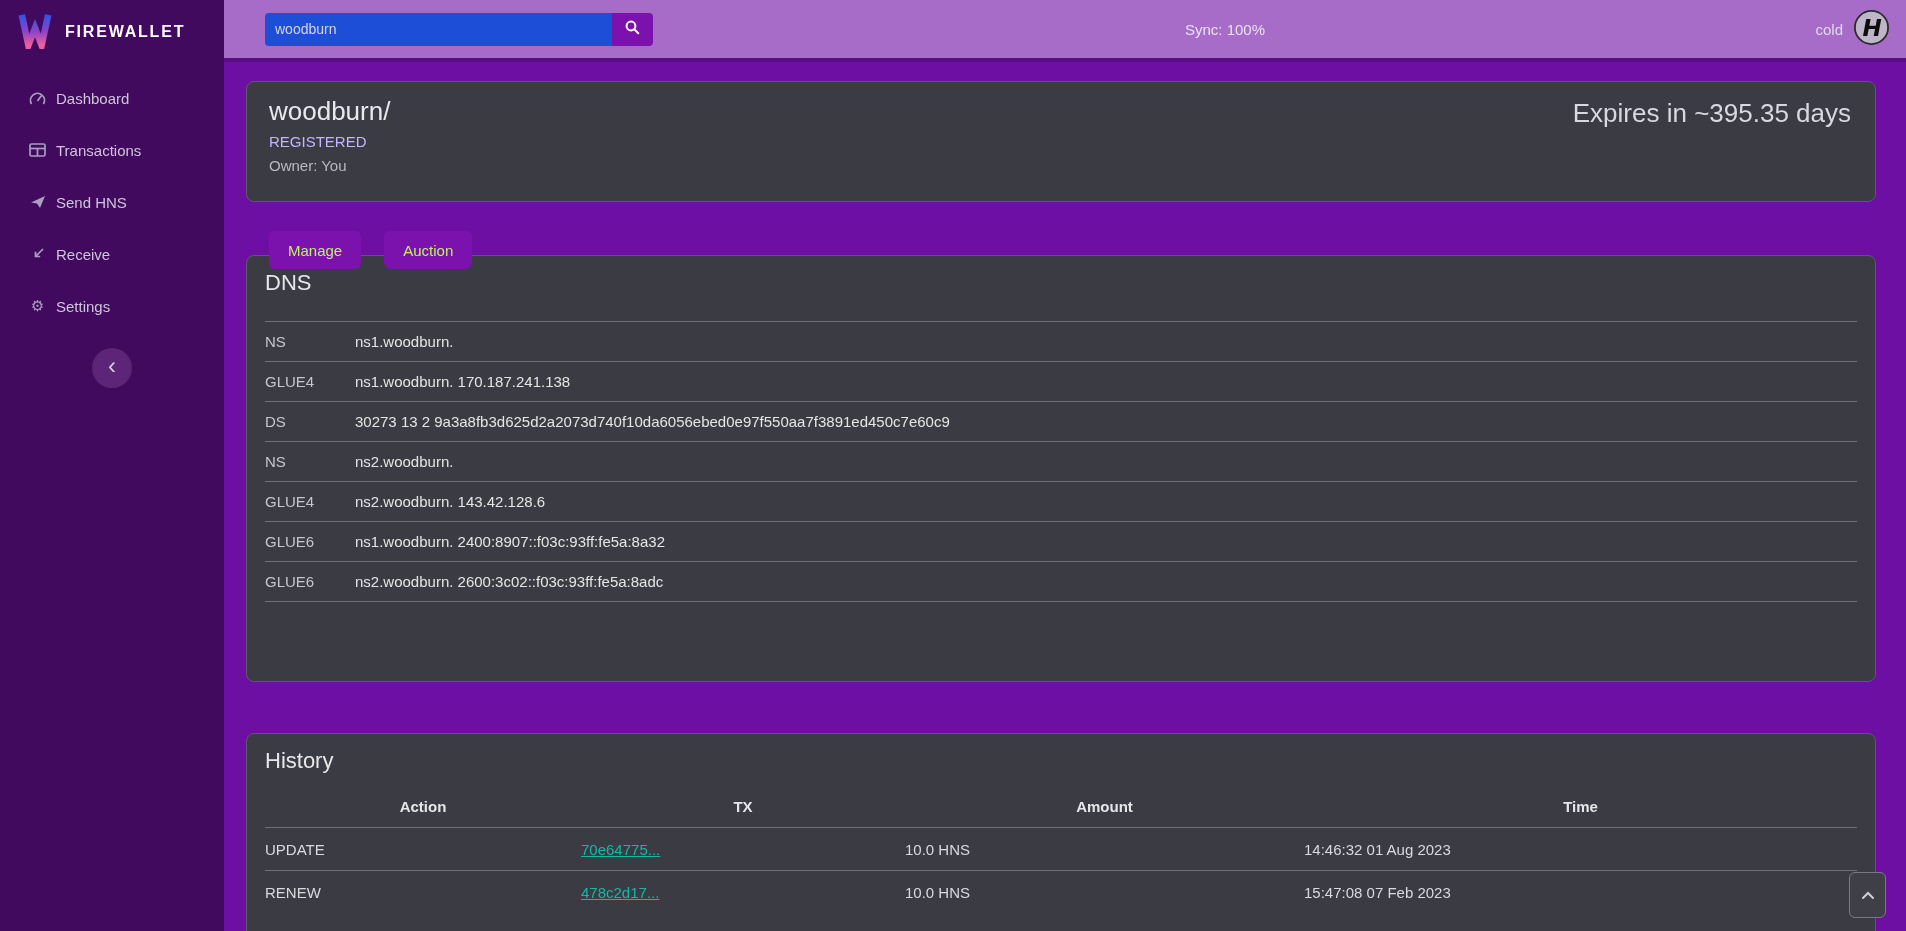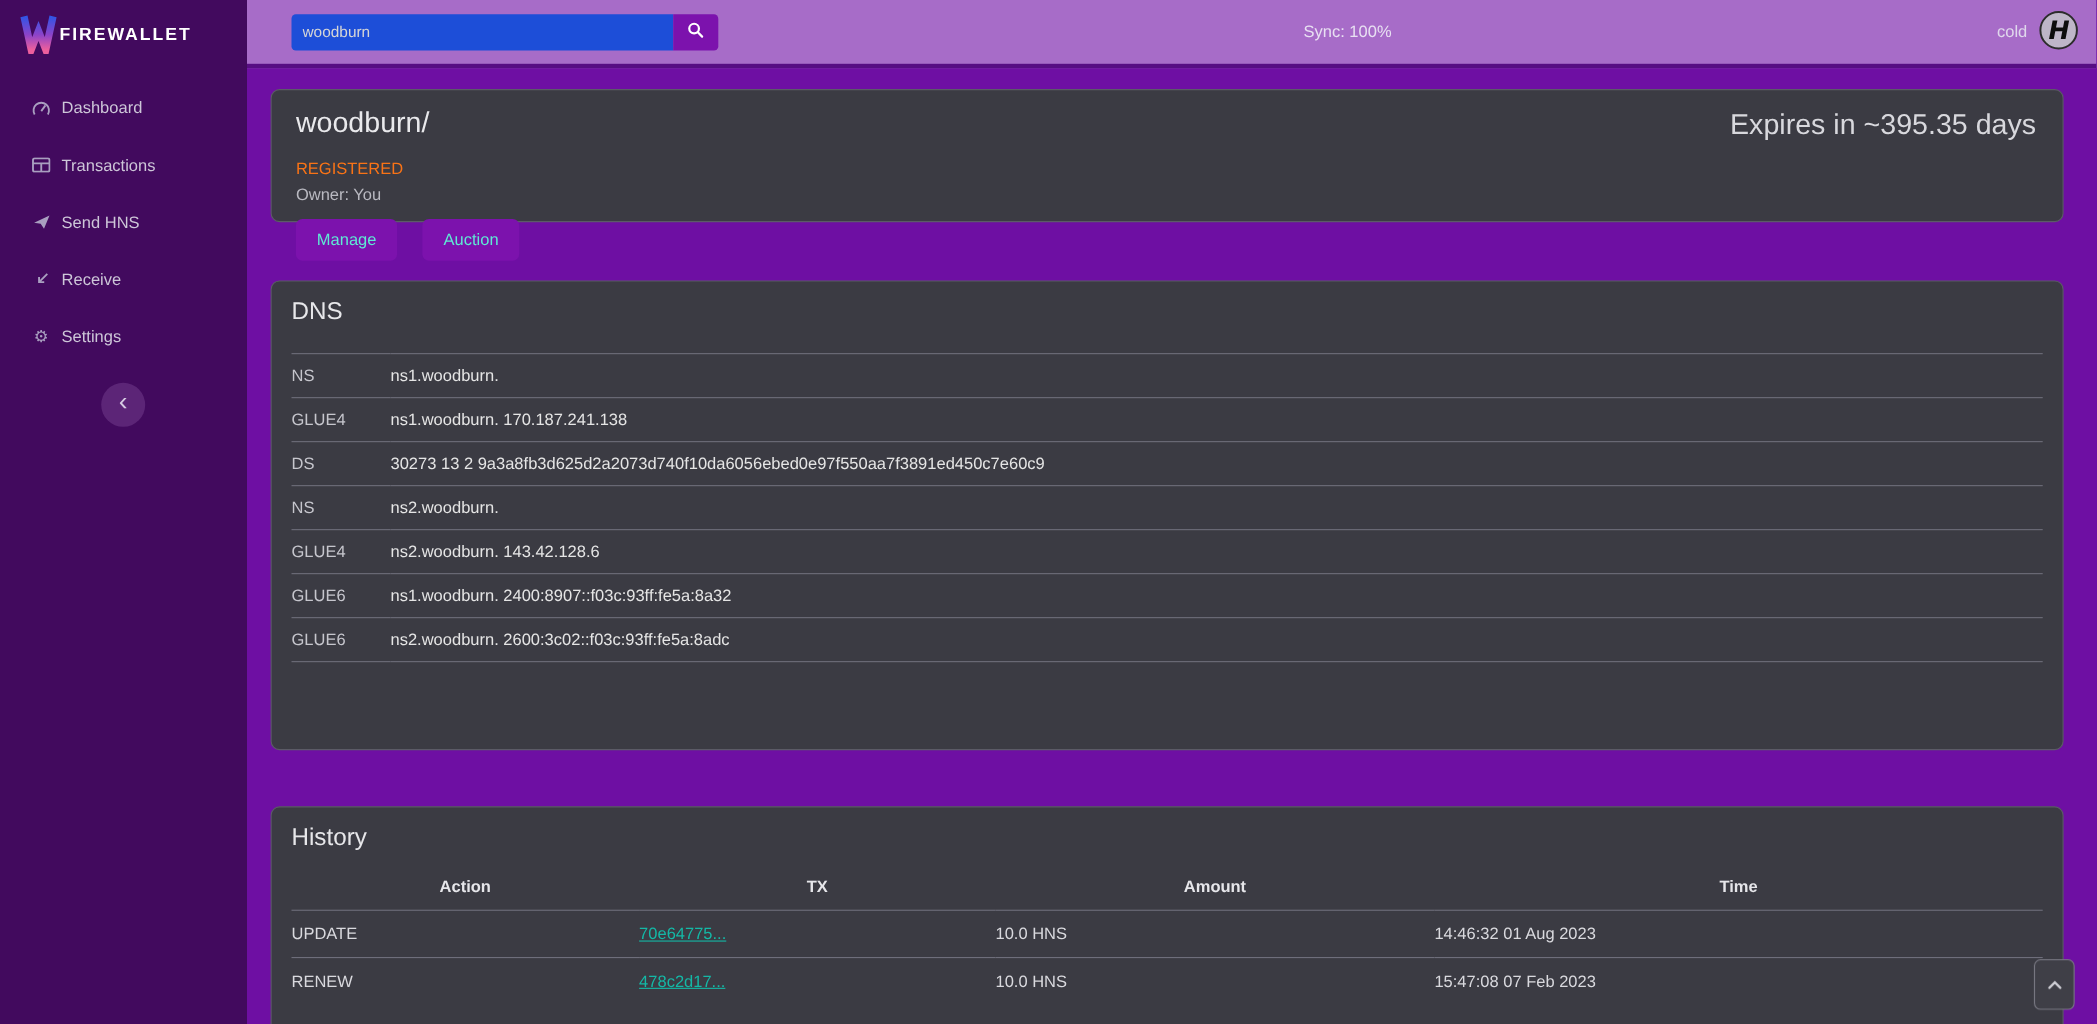--- a/index.html
+++ b/index.html
@@ -9,21 +9,21 @@
     width:1906px; height:931px; overflow:hidden; position:relative;
     background:#6e0fa3;
     font-family:"Liberation Sans", sans-serif;
   }
 
   
   .sidebar {
     position:fixed; left:0; top:0; width:224px; height:931px;
     background:#420a5e; z-index:20;
   }
-  .brand { display:flex; align-items:center; gap:2px; padding:12px 0 0 18px; height:52px; }
+  .brand { display:flex; align-items:center; gap:13px; padding:12px 0 0 18px; height:52px; }
   .brand-title { color:#ffffff; font-size:16px; font-weight:bold; letter-spacing:1.8px; }
   .nav { list-style:none; margin:20px 0 0 0; padding:0; }
   .nav li {
     display:flex; align-items:center; gap:9px; height:52px; padding-left:28px;
     color:#cdc6d8; font-size:15px; cursor:pointer;
   }
   .nav .nicon { width:19px; display:flex; justify-content:center; align-items:center; color:#a99fc0; font-size:15px; }
   .collapse-btn {
     position:absolute; left:92px; top:348px; width:40px; height:40px; border-radius:50%;
     background:#5c2577; border:none; color:#d6cbe2; font-size:24px; cursor:pointer;
@@ -48,26 +48,26 @@
   .walletinfo { margin-left:auto; margin-right:16px; display:flex; align-items:center; gap:10px; color:#e0d8ec; font-size:15px; }
 
   
   .content { margin-left:224px; padding:19px 30px 0 22px; }
   .card {
     background:#3b3b43; border:1px solid #5b5b66; border-radius:8px; color:#d6d6db;
     width:100%;
   }
   .domain-card { height:121px; position:relative; padding:14px 22px; }
   .domain-name { margin:0; font-size:26px; font-weight:400; color:#e9e9ec; }
-  .status { margin-top:18px; font-size:15px; color:#f97316; }
+  .status { margin-top:6px; font-size:15px; color:#c4b5fd; }
   .owner { margin-top:7px; font-size:15px; color:#b9b9c1; }
   .btnrow { margin-top:13px; display:flex; gap:23px; }
   .btn {
-    background:#7c12ad; color:#5eead4; border:none; border-radius:6px; font-size:15px;
-    height:38px; padding:0 19px; cursor:pointer; font-family:inherit;
+    background:#7c12ad; color:#bef264; border:none; border-radius:6px; font-size:15px;
+    height:38px; padding:0 19px; cursor:pointer; font-family:inherit;margin-top:44px;
   }
   .expires { position:absolute; top:16px; right:24px; font-size:26px; color:#d8d8dd; }
 
   .dns-card { margin-top:53px; height:427px; padding:14px 18px; }
   .card-title { margin:0; font-size:22px; font-weight:400; color:#e7e7ea; }
   .dns-table { width:100%; border-collapse:collapse; margin-top:25px; font-size:15px; }
   .dns-table td { height:40px; border-top:1px solid #6e6e7b; padding:0; }
   .dns-table tr:last-child td { border-bottom:1px solid #6e6e7b; }
   .dns-table td.rtype { width:90px; color:#c6c6cd; }
   .dns-table td.rval { color:#e5e5e5; }

